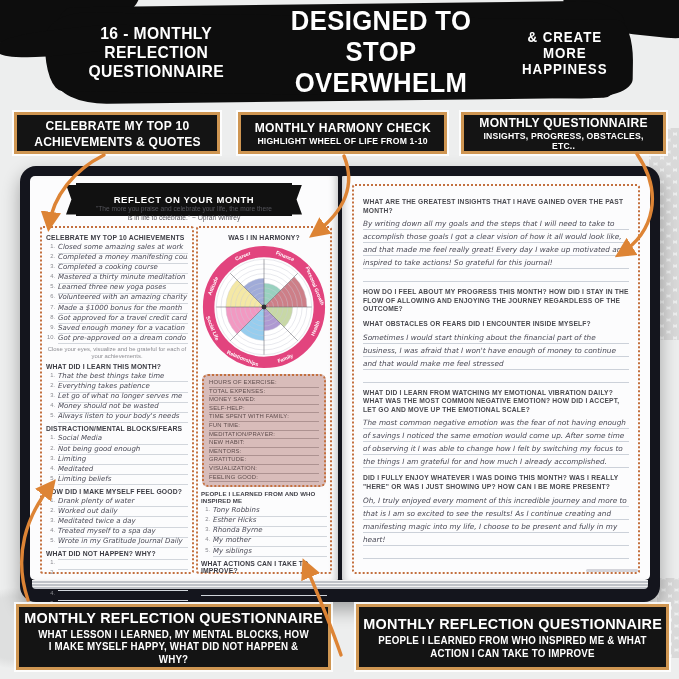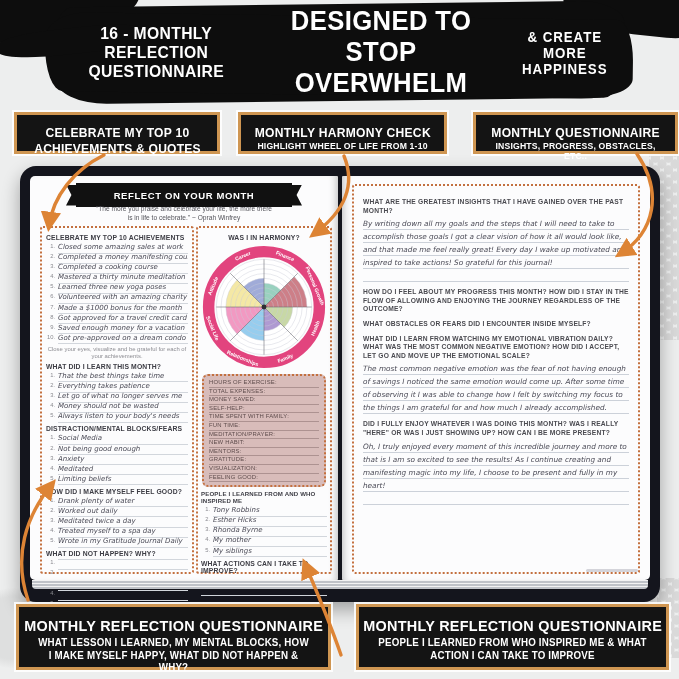--- a/index.html
+++ b/index.html
@@ -27,44 +27,44 @@
   .banner .streak{position:absolute;left:-58px;top:24px;width:150px;height:26px;background:#0d0d0d;
                   transform:rotate(-6deg);border-radius:40%;}
   .banner-text{position:absolute;inset:0;display:flex;flex-direction:row;align-items:center;
                justify-content:center;gap:1px;color:#fff;z-index:2;text-align:center;}
   .bt1{font-size:16.5px;font-weight:bold;letter-spacing:.4px;transform:scaleX(.95);}
   .bt2{font-size:27px;font-weight:bold;letter-spacing:.4px;transform:scaleX(.95);}
   .bt3{font-size:14px;font-weight:bold;letter-spacing:1px;transform:scaleX(.95);}
 
   
   .callout{position:absolute;background:#141414;border:3px solid #cf9652;color:#fff;z-index:4;
-           display:flex;flex-direction:column;align-items:center;
+           display:flex;flex-direction:column;align-items:center;justify-content:center;
            text-align:center;box-shadow:0 0 0 2px rgba(255,255,255,.85);padding:10px 6px;box-sizing:border-box;}
   .callout .t{font-size:13px;font-weight:bold;letter-spacing:.3px;transform:scaleX(.93);white-space:nowrap;}
   .callout .s{font-size:9.3px;font-weight:bold;letter-spacing:.2px;transform:scaleX(.93);margin-top:1px;}
   #c1{left:14px;top:112px;width:206px;height:42px;}
   #c1 .s{font-size:13px;}
   #c2{left:238px;top:112px;width:209px;height:42px;}
-  #c3{left:461px;top:112px;width:205px;height:42px;margin-left:12px;}
+  #c3{left:461px;top:112px;width:205px;height:42px;}
   #c4{left:16px;top:604px;width:315px;height:66px;}
   #c5{left:356px;top:604px;width:313px;height:66px;}
   .callout.big .t{font-size:15.5px;}
   .callout.big .s{font-size:10.5px;line-height:12.5px;}
 
   
   .journal{position:absolute;left:20px;top:166px;width:640px;height:436px;background:#14151d;
            border-radius:16px;box-shadow:0 8px 18px rgba(0,0,0,.32);z-index:2;}
   .page{position:absolute;top:10px;height:404px;background:#fcfcfd;}
   .page.left{left:10px;width:308px;border-radius:5px 1px 1px 5px;box-shadow:inset -7px 0 9px -6px rgba(0,0,0,.28);}
   .page.right{left:322px;width:308px;border-radius:1px 5px 5px 1px;box-shadow:inset 7px 0 9px -6px rgba(0,0,0,.28);}
   .page-edge{position:absolute;left:12px;top:414px;width:616px;height:9px;border-radius:0 0 4px 4px;
              background:repeating-linear-gradient(to bottom,#f2f2f3 0 1.5px,#bfc2c8 1.5px 3px);}
 
   
-  .ribbon{position:absolute;left:46px;top:7px;width:216px;height:24px;background:#111;color:#fff;
+  .ribbon{position:absolute;left:46px;top:7px;width:216px;height:33px;background:#111;color:#fff;
           display:flex;align-items:center;justify-content:center;font-size:9.5px;font-weight:bold;
           letter-spacing:.6px;}
   .ribbon::before{content:"";position:absolute;left:-10px;top:1.5px;bottom:1.5px;width:13px;background:#111;
           clip-path:polygon(0 0,100% 0,100% 100%,0 100%,42% 50%);}
   .ribbon::after{content:"";position:absolute;right:-10px;top:1.5px;bottom:1.5px;width:13px;background:#111;
           clip-path:polygon(0 0,100% 0,58% 50%,100% 100%,0 100%);}
 
   .quote{position:absolute;left:10px;top:28px;width:288px;text-align:center;font-size:6.6px;
          color:#55555c;line-height:9px;}
 
@@ -213,21 +213,21 @@
             <div class="nl-row">
               <span class="nl-num">1.</span>
               <span class="nl-text hand">Social Media</span>
             </div>
             <div class="nl-row">
               <span class="nl-num">2.</span>
               <span class="nl-text hand">Not being good enough</span>
             </div>
             <div class="nl-row">
               <span class="nl-num">3.</span>
-              <span class="nl-text hand">Anxiety</span>
+              <span class="nl-text hand">Limiting</span>
             </div>
             <div class="nl-row">
               <span class="nl-num">4.</span>
               <span class="nl-text hand">Meditated</span>
             </div>
             <div class="nl-row">
               <span class="nl-num">5.</span>
               <span class="nl-text hand">Limiting beliefs</span>
             </div>
           </div>
@@ -370,20 +370,21 @@
           </div>
       </div>
     </div>
 
     <div class="page right">
       <div class="dotbox qbox" id="qa">
           <div class="q">WHAT ARE THE GREATEST INSIGHTS THAT I HAVE GAINED OVER THE PAST MONTH?</div>
           <div class="a hand" style="min-height: 65px;">By writing down all my goals and the steps that I will need to take to accomplish those goals I got a clear vision of how it all would look like, and that made me feel really great! Every day I wake up motivated and inspired to take actions! So grateful for this journal!</div>
           <div class="q">HOW DO I FEEL ABOUT MY PROGRESS THIS MONTH? HOW DID I STAY IN THE FLOW OF ALLOWING AND ENJOYING THE JOURNEY REGARDLESS OF THE OUTCOME?</div>
           <div class="q">WHAT OBSTACLES OR FEARS DID I ENCOUNTER INSIDE MYSELF?</div>
+          <div class="a hand" style="min-height: 52px;">Sometimes I would start thinking about the financial part of the business, I was afraid that I won't have enough of money to continue and that would make me feel stressed</div>
           <div class="q">WHAT DID I LEARN FROM WATCHING MY EMOTIONAL VIBRATION DAILY? WHAT WAS THE MOST COMMON NEGATIVE EMOTION? HOW DID I ACCEPT, LET GO AND MOVE UP THE EMOTIONAL SCALE?</div>
           <div class="a hand" style="min-height: 52px;">The most common negative emotion was the fear of not having enough of savings I noticed the same emotion would come up. After some time of observing it I was able to change how I felt by switching my focus to the things I am grateful for and how much I already accomplished.</div>
           <div class="q">DID I FULLY ENJOY WHATEVER I WAS DOING THIS MONTH? WAS I REALLY "HERE" OR WAS I JUST SHOWING UP? HOW CAN I BE MORE PRESENT?</div>
           <div class="a hand" style="min-height: 65px;">Oh, I truly enjoyed every moment of this incredible journey and more to that is I am so excited to see the results! As I continue creating and manifesting magic into my life, I choose to be present and fully in my heart!</div>
         </div>
       <div class="smudge"></div>
     </div>
 
     <div class="page-edge"></div>
   </div>

